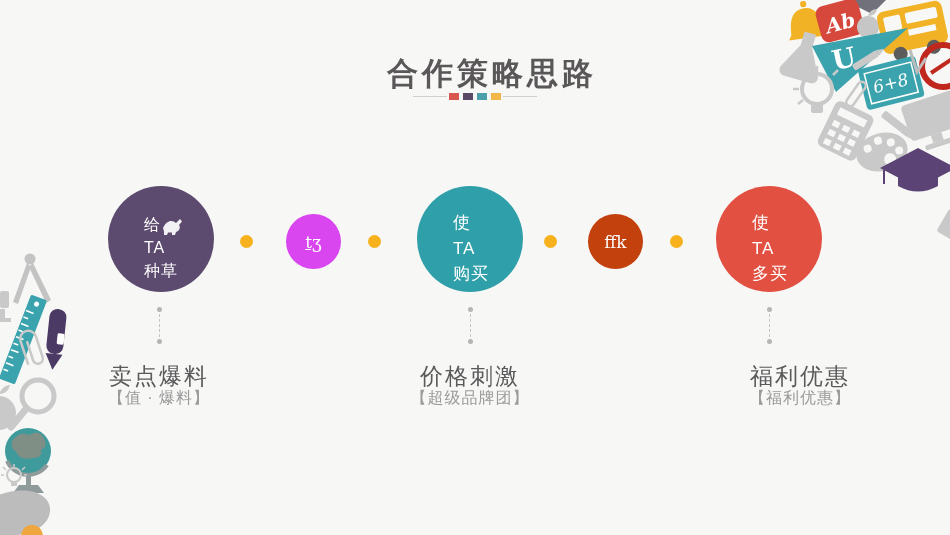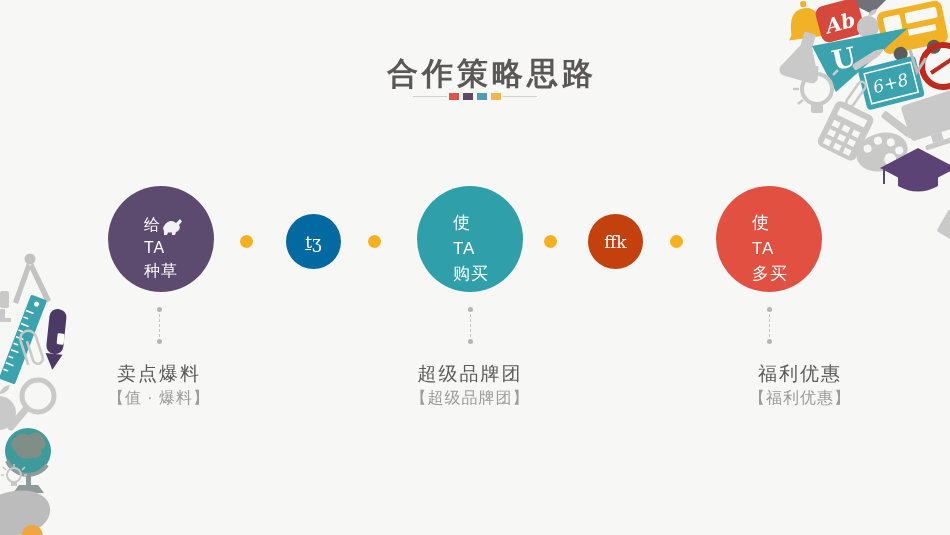--- a/index.html
+++ b/index.html
@@ -26,35 +26,35 @@
   .bc-purple .bc-lines{top:27px;font-size:16px;line-height:1.45;}
   .bc-lines span{display:block;}
   .animal{position:absolute;left:52px;top:29px;}
 
   
   .small-circle{
     position:absolute;width:55px;height:55px;border-radius:50%;top:214px;
     display:flex;align-items:center;justify-content:center;color:#fdfdfd;
     font-family:"DejaVu Serif","Liberation Serif",serif;font-size:17px;
   }
-  .sc-gray{left:286px;background:#0369a1;text-decoration:underline;}
+  .sc-gray{left:286px;background:#d946ef;text-decoration:underline;}
   .sc-yellow{left:588px;background:#c2410c;}
 
   
   .dot{position:absolute;width:13px;height:13px;border-radius:50%;background:#f6b11c;top:235px;}
   .dot0{left:240px}.dot1{left:368px}.dot2{left:544px}.dot3{left:670px}
 
   
   .conn{position:absolute;top:307px;width:14px;display:flex;flex-direction:column;align-items:center;}
   .conn0{left:152px}.conn1{left:463px}.conn2{left:762px}
   .conn .cdot{width:5px;height:5px;border-radius:50%;background:#b5b5b5;}
   .conn .cline{width:0;height:23px;border-left:1px dashed #c6c6c6;margin:2px 0;}
 
   
-  .step-label{position:absolute;top:361px;width:240px;text-align:center;font-size:19px;color:#5a5a5a;letter-spacing:2px;}
+  .step-label{position:absolute;top:361px;width:240px;text-align:center;font-size:23px;color:#5a5a5a;letter-spacing:2px;}
   .step-sub{position:absolute;top:388px;width:240px;text-align:center;font-size:16px;color:#9b9b9b;letter-spacing:1px;}
   .lab0{left:39px}.lab1{left:350px}.lab2{left:680px}
 
   .decor{position:absolute;pointer-events:none;}
   .decor-tr{top:0;right:0;}
   .decor-bl{left:0;bottom:0;}
 </style>
 </head>
 <body>
 
@@ -125,21 +125,21 @@
     <span class="cdot"></span>
   </div>
   <div class="conn conn2">
     <span class="cdot"></span>
     <span class="cline"></span>
     <span class="cdot"></span>
   </div>
 
   <div class="step-label lab0">卖点爆料</div>
   <div class="step-sub lab0">【值 · 爆料】</div>
-  <div class="step-label lab1">超级品牌团</div>
+  <div class="step-label lab1">价格刺激</div>
   <div class="step-sub lab1">【超级品牌团】</div>
   <div class="step-label lab2">福利优惠</div>
   <div class="step-sub lab2">【福利优惠】</div>
 
   <svg class="decor decor-tr" width="190" height="240" viewBox="0 0 190 240">
     <g>
       <polygon points="84,0 126,0 112,14" fill="#71717b"></polygon>
     </g>
     <g transform="rotate(-8 46 24)">
       <rect x="43" y="1" width="6" height="6" rx="2" fill="#f1b226"></rect>

